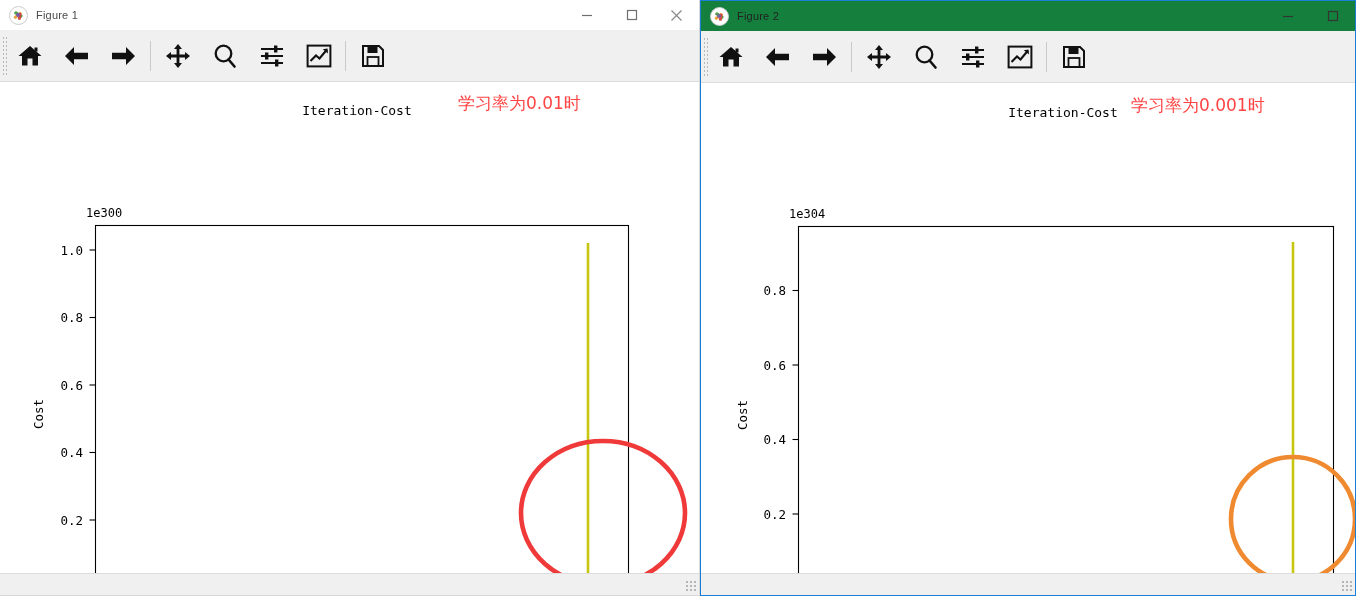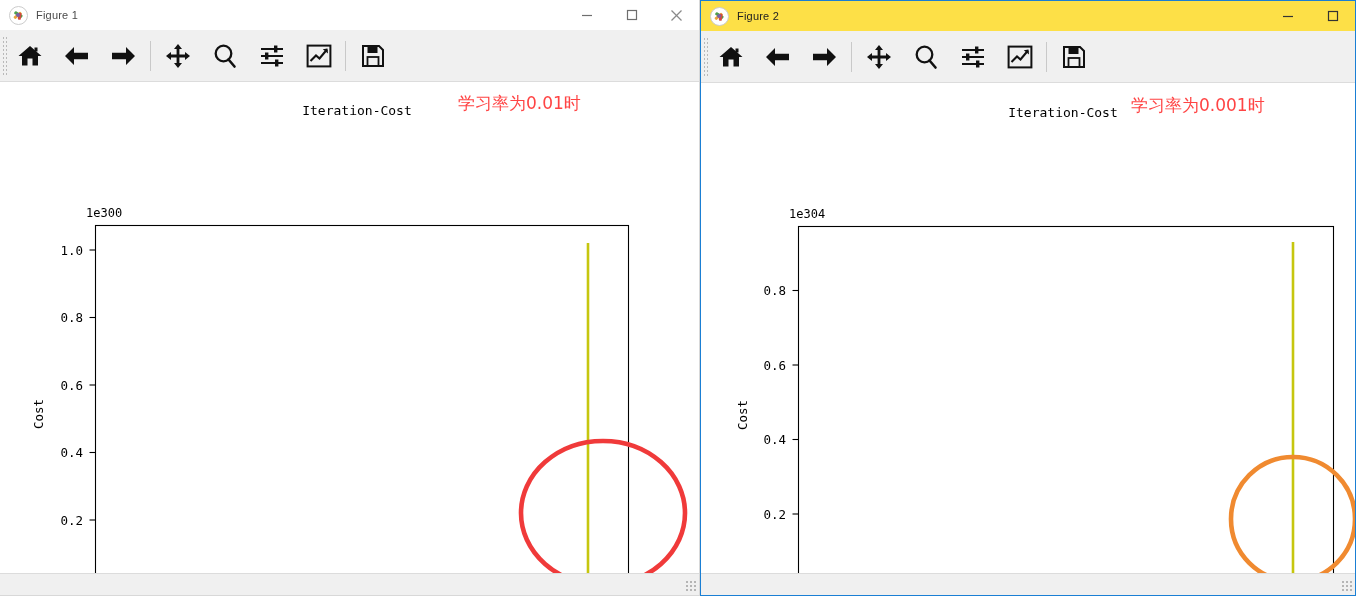--- a/index.html
+++ b/index.html
@@ -11,21 +11,21 @@
   }
   .desktop{position:absolute;inset:0;background:#ffffff;}
 
   
   .window{position:absolute;top:0;background:#ffffff;box-sizing:border-box;}
   #win1{left:0;width:700px;height:596px;border:1px solid #d8d8d8;border-top:none;border-left:none;}
   #win2{left:700px;width:656px;height:596px;border:1px solid #1a7fd4;}
 
   .titlebar{height:30px;background:#ffffff;display:flex;align-items:center;
             position:relative;box-sizing:border-box;}
-  #win2 .titlebar{background:#fde047;}
+  #win2 .titlebar{background:#15803d;}
   .title-left{display:flex;align-items:center;gap:8px;padding-left:9px;}
   .app-icon{width:17px;height:17px;border-radius:50%;background:#ffffff;
             border:1px solid #cccccc;position:relative;overflow:hidden;flex:none;}
   .app-icon i{position:absolute;display:block;}
   .ai1{width:9px;height:2.5px;background:#e8a33d;transform:rotate(-38deg);left:3px;top:7px;border-radius:1px;}
   .ai2{width:9px;height:2.5px;background:#4c9f4c;transform:rotate(32deg);left:4px;top:6px;border-radius:1px;}
   .ai3{width:7px;height:2.5px;background:#d14b3e;transform:rotate(-80deg);left:6px;top:8px;border-radius:1px;}
   .ai4{width:4px;height:4px;background:#7a5ea8;border-radius:50%;left:6px;top:6px;}
   .win-title{font-size:11px;color:#4a4a4a;letter-spacing:.2px;}
   #win2 .win-title{color:#222;}

